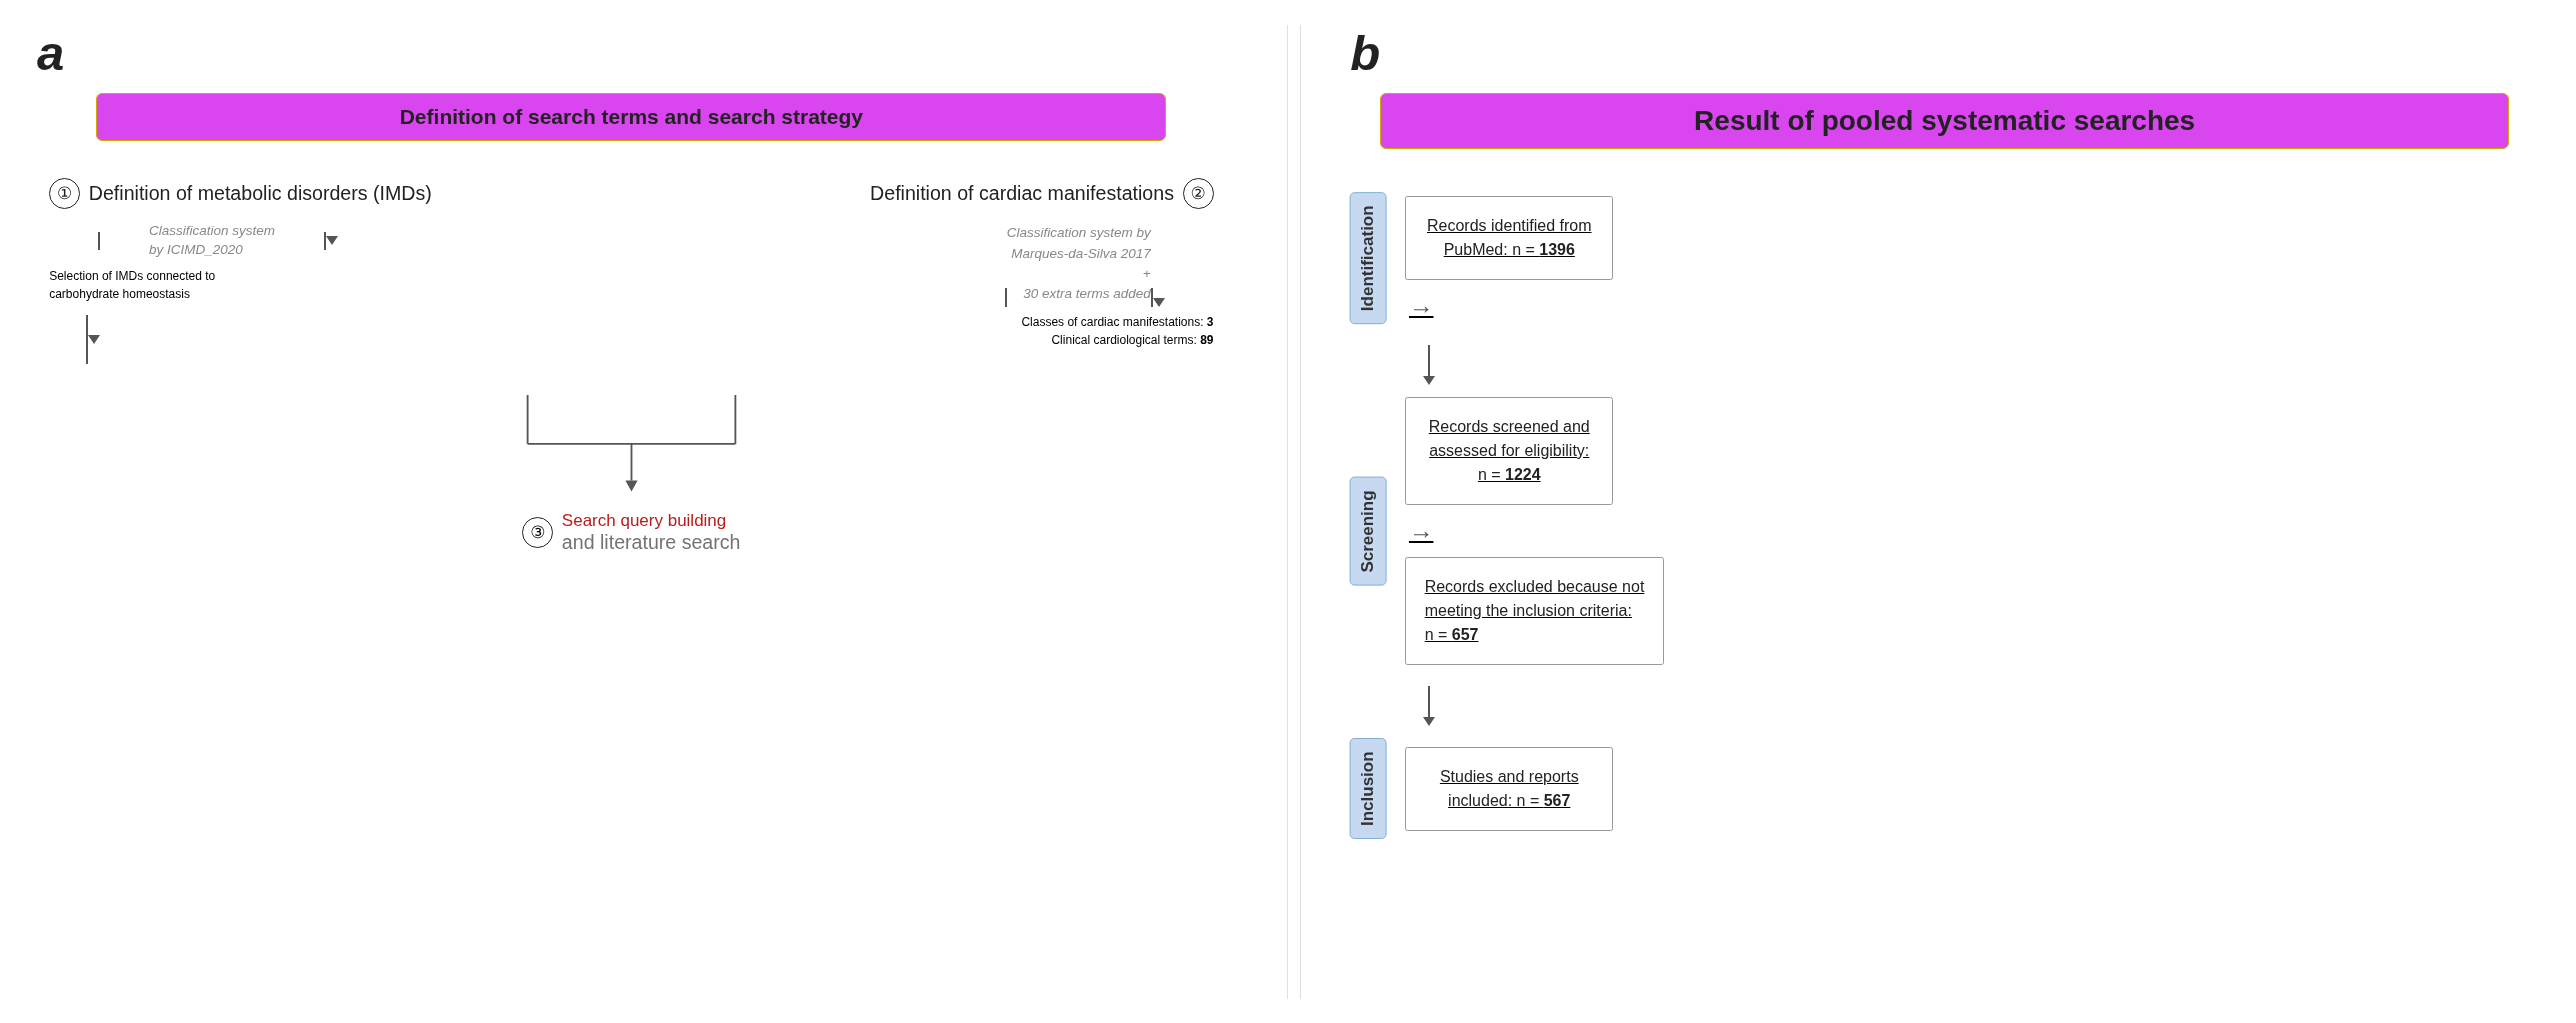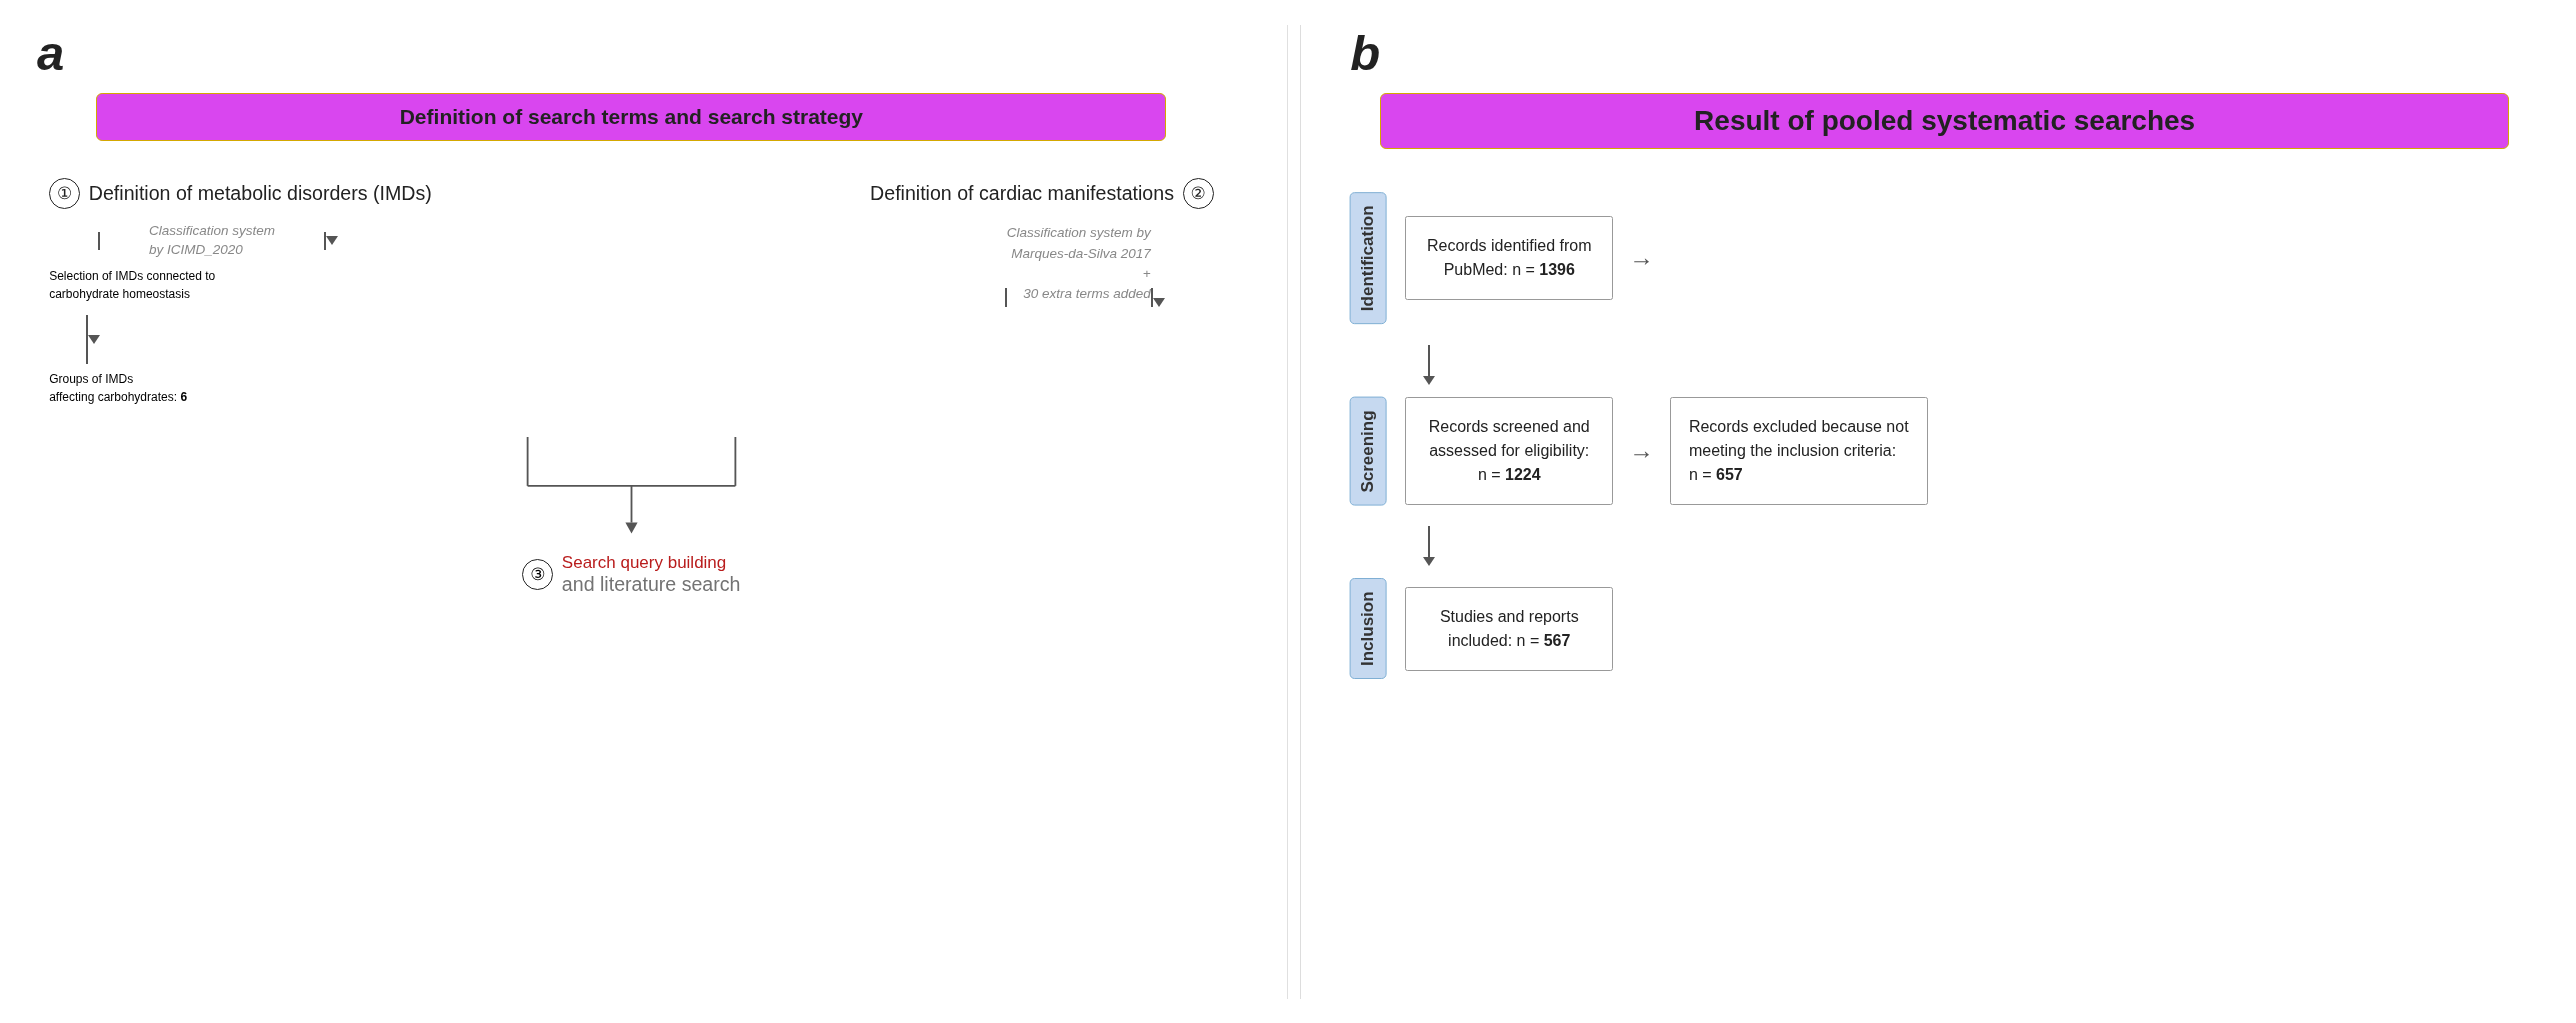--- a/index.html
+++ b/index.html
@@ -191,24 +191,25 @@
       color: #333;
       text-align: center;
       min-height: 73px;
       display: flex;
       align-items: center;
       justify-content: center;
     }
 
     .flow-boxes {
       display: flex;
-      flex-direction: row;
-      align-items: center;
+      flex-direction: column;
+      align-items: flex-start;
       gap: 12.2px;
       flex: 1;
+      text-decoration: underline;
     }
 
     .flow-box {
       border: 1.2px solid #999;
       border-radius: 2.4px;
       padding: 17px 18.4px;
       font-size: 16px;
       color: #222;
       line-height: 1.5;
       background: #fff;
@@ -294,44 +295,44 @@
       <div class="box-text" style="margin-left:0px;">
         <span style="white-space:pre-line;">Selection of IMDs connected to
 carbohydrate homeostasis</span>
       </div>
 
       <div class="arrow-down" style="margin-left:37px;">
         <div class="arrow-line" style="height:49px;"></div>
         <div class="arrow-head"></div>
       </div>
 
-      <div class="box-text">
-        <span>Groups of IMDs</span><br>
-        <span>affecting carbohydrates: </span><span class="bold-num">6</span>
-      </div>
     </div>
 
     <div class="col-right">
       <div class="step-label" style="flex-direction:row-reverse;">
         <div class="circle-num">
           <span>②</span>
         </div>
         <span>Definition of cardiac manifestations</span>
       </div>
 
       <div class="arrow-down-right" style="display:flex; flex-direction:row; align-items:flex-end; margin-right:49px;">
         <div style="width:1.8px; height:18.4px; background:#555;"></div>
         <div style="margin: 2.4px 0; font-style:italic; color:#888; font-size:13.5px; line-height:1.5; text-align:right; white-space:pre-line;">Classification system by
 Marques-da-Silva 2017
 +
 30 extra terms added</div>
         <div style="width:1.8px; height:18.4px; background:#555;"></div>
         <div style="width:0; height:0; border-left:6.1px solid transparent; border-right:6.1px solid transparent; border-top:9.8px solid #555;"></div>
       </div>
 
+      <div class="box-text" style="text-align:right; margin-right:0;">
+        <span>Classes of cardiac manifestations: </span><span class="bold-num">3</span><br>
+        <span>Clinical cardiological terms: </span><span class="bold-num">89</span>
+      </div>
     </div>
 
   </div>
 
   <div class="convergence-area" style="margin-top:24.5px;">
     <svg class="converge-svg" width="429" height="110" viewBox="0 0 700 180">
 
       <line x1="180" y1="0" x2="180" y2="80" stroke="#555" stroke-width="3"></line>
 
       <line x1="520" y1="0" x2="520" y2="80" stroke="#555" stroke-width="3"></line>

